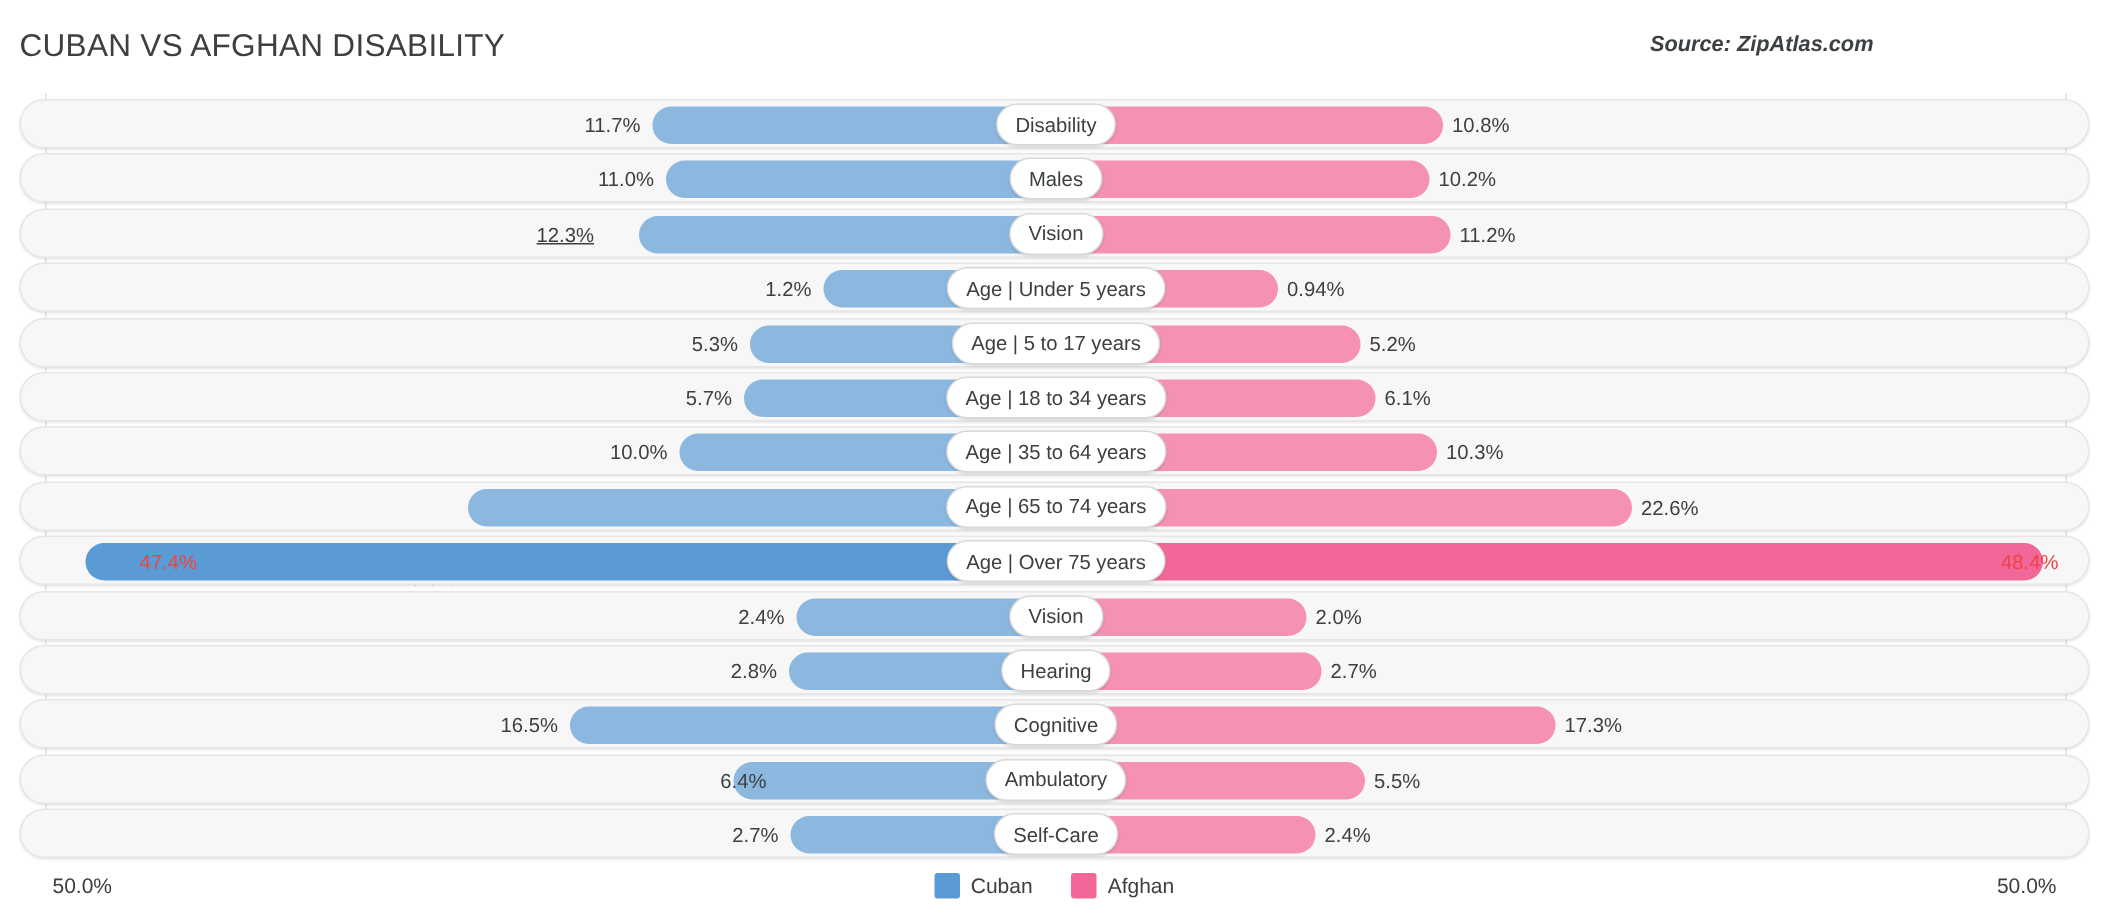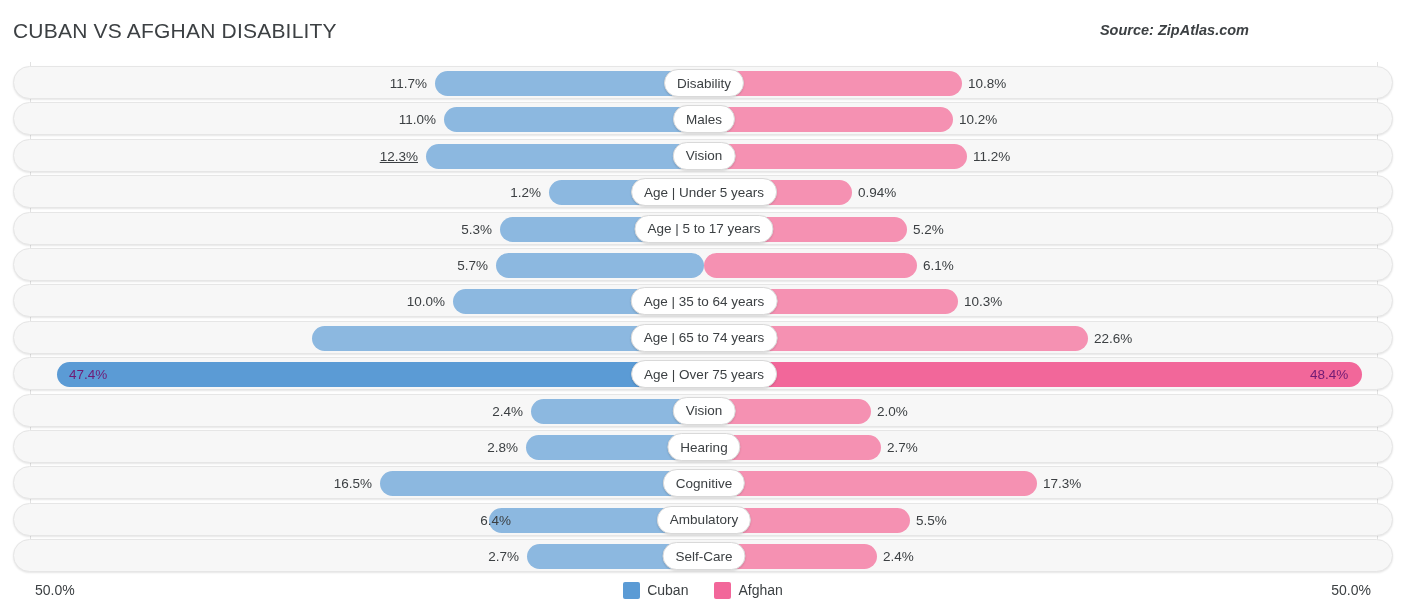--- a/index.html
+++ b/index.html
@@ -47,21 +47,21 @@
   .bar.right{background:#f591b2;}
   .row.hl .bar.left{background:#5b9bd5;}
   .row.hl .bar.right{background:#f2679a;}
 
   .val{
     position:absolute;top:8px;font-size:13.5px;color:#3c4043;
     white-space:nowrap;line-height:17px;
   }
   .val.l{text-align:right;}
   .val.r{text-align:left;}
-  .val.inside{color:#701a75;}
+  .val.inside{color:#ef4444;margin-left:24px;}
 
   .catpill{
     position:absolute;top:2px;height:28px;
     box-sizing:border-box;
     background:#ffffff;border:1px solid #d9d9d9;border-radius:14px;
     box-shadow:0 1px 2px rgba(0,0,0,.13);
     display:flex;align-items:center;justify-content:center;
     padding:0 12px;white-space:nowrap;
     font-size:13.5px;color:#3c4043;
     transform:translateX(-50%);
@@ -102,21 +102,21 @@
       <div class="row" style="top: 40.4px;">
         <div class="bar left" style="left: 430px; width: 260px;"></div>
         <div class="bar right" style="left: 690px; width: 249px;"></div>
         <div class="val l" style="right: 956px;">11.0%</div>
         <div class="val r" style="left: 945px;">10.2%</div>
         <div class="catpill" style="left: 690px;">Males</div>
       </div>
       <div class="row" style="top: 76.8px;">
         <div class="bar left" style="left: 412px; width: 278px;"></div>
         <div class="bar right" style="left: 690px; width: 263px;"></div>
-        <div class="val l" style="right: 974px; text-decoration: underline;">12.3%</div>
+        <div class="val l" style="right: 996px; text-decoration: underline;">12.3%</div>
         <div class="val r" style="left: 959px;">11.2%</div>
         <div class="catpill" style="left: 690px;">Vision</div>
       </div>
       <div class="row" style="top: 113.2px;">
         <div class="bar left" style="left: 535px; width: 155px;"></div>
         <div class="bar right" style="left: 690px; width: 148px;"></div>
         <div class="val l" style="right: 851px;">1.2%</div>
         <div class="val r" style="left: 844px;">0.94%</div>
         <div class="catpill" style="left: 690px;">Age | Under 5 years</div>
       </div>
@@ -125,20 +125,21 @@
         <div class="bar right" style="left: 690px; width: 203px;"></div>
         <div class="val l" style="right: 900px;">5.3%</div>
         <div class="val r" style="left: 899px;">5.2%</div>
         <div class="catpill" style="left: 690px;">Age | 5 to 17 years</div>
       </div>
       <div class="row" style="top: 186px;">
         <div class="bar left" style="left: 482px; width: 208px;"></div>
         <div class="bar right" style="left: 690px; width: 213px;"></div>
         <div class="val l" style="right: 904px;">5.7%</div>
         <div class="val r" style="left: 909px;">6.1%</div>
+        <div class="catpill" style="left: 690px;">Age | 18 to 34 years</div>
       </div>
       <div class="row" style="top: 222.4px;">
         <div class="bar left" style="left: 439px; width: 251px;"></div>
         <div class="bar right" style="left: 690px; width: 254px;"></div>
         <div class="val l" style="right: 947px;">10.0%</div>
         <div class="val r" style="left: 950px;">10.3%</div>
         <div class="catpill" style="left: 690px;">Age | 35 to 64 years</div>
       </div>
       <div class="row" style="top: 258.8px;">
         <div class="bar left" style="left: 298px; width: 392px;"></div>

